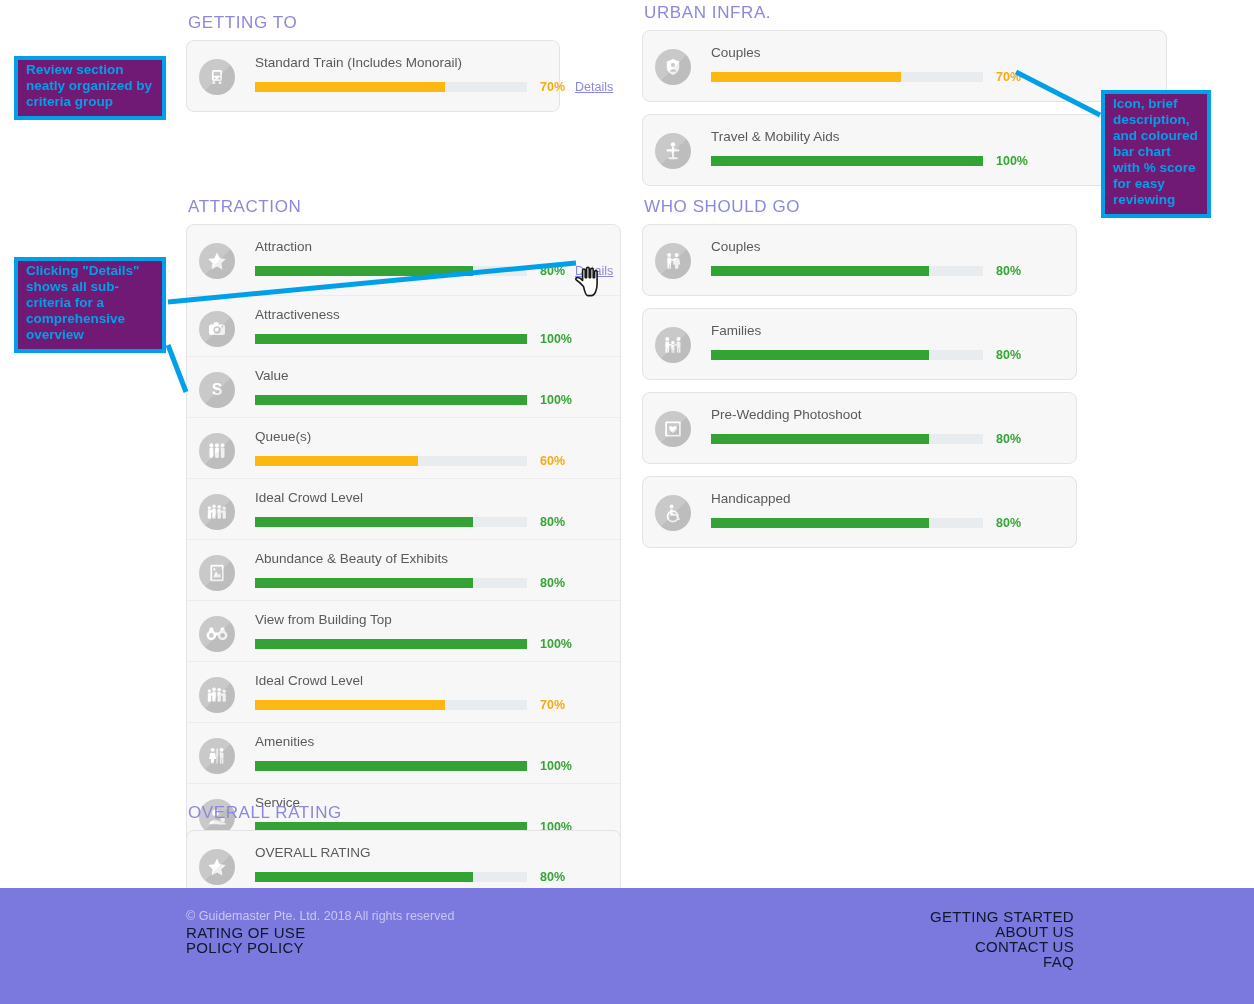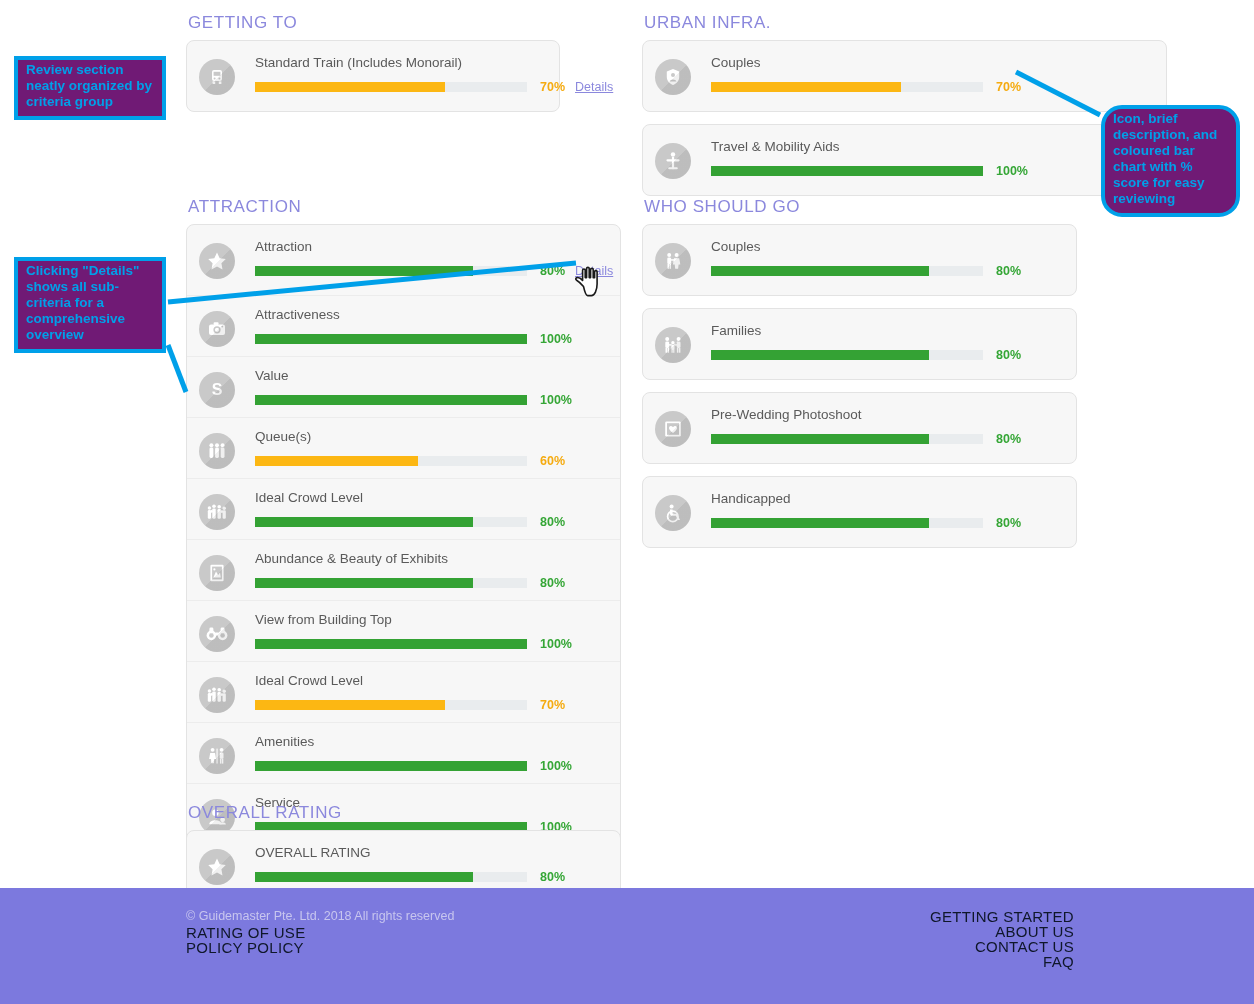--- a/index.html
+++ b/index.html
@@ -121,21 +121,21 @@
     color:#00a0e9;
     font-weight:bold;
     font-size:13.5px;
     line-height:16px;
     padding:2px 7px 6px 8px;
     box-sizing:border-box;
     z-index:30;
   }
   #anno-1{left:14px;top:56px;width:152px;}
   #anno-2{left:14px;top:257px;width:152px;}
-  #anno-3{left:1101px;top:105px;width:139px;border-radius:21px;}
+  #anno-3{left:1101px;top:90px;width:110px;}
 
   #anno-svg{position:absolute;left:0;top:0;width:1254px;height:1004px;
             pointer-events:none;z-index:25;}
 
   
   #cursor{position:absolute;left:574px;top:266px;z-index:40;}
 </style>
 </head>
 <body>
 
@@ -432,21 +432,21 @@
                   <div class="bar-fill fill-green" style="width: 80%;"></div>
                 </div>
                 <span class="pct green">80%</span>
               </div>
             </div>
           </div>
         </div>
       </div>
     </div>
   <div class="col col-right" style="position: relative;">
-      <div class="section" style="position: absolute; left: 0px; top: 13px; width: 525px;">
+      <div class="section" style="position: absolute; left: 0px; top: 3px; width: 525px;">
         <div class="section-title">URBAN INFRA.</div>
         <div class="card">
           <div class="row head">
             <div class="icon-wrap">
               <div class="disc">
                 <svg width="20" height="20" viewBox="0 0 20 20">
                   <path d="M10 2 L16.2 4.4 V10 C16.2 14 13.2 16.8 10 18 C6.8 16.8 3.8 14 3.8 10 V4.4 Z" fill="#ffffff"></path>
                   <circle cx="10" cy="8" r="2" fill="#c9c9c9"></circle>
                   <path d="M6.6 14.6 C6.9 11.8 13.1 11.8 13.4 14.6 Z" fill="#c9c9c9"></path>
                 </svg>

